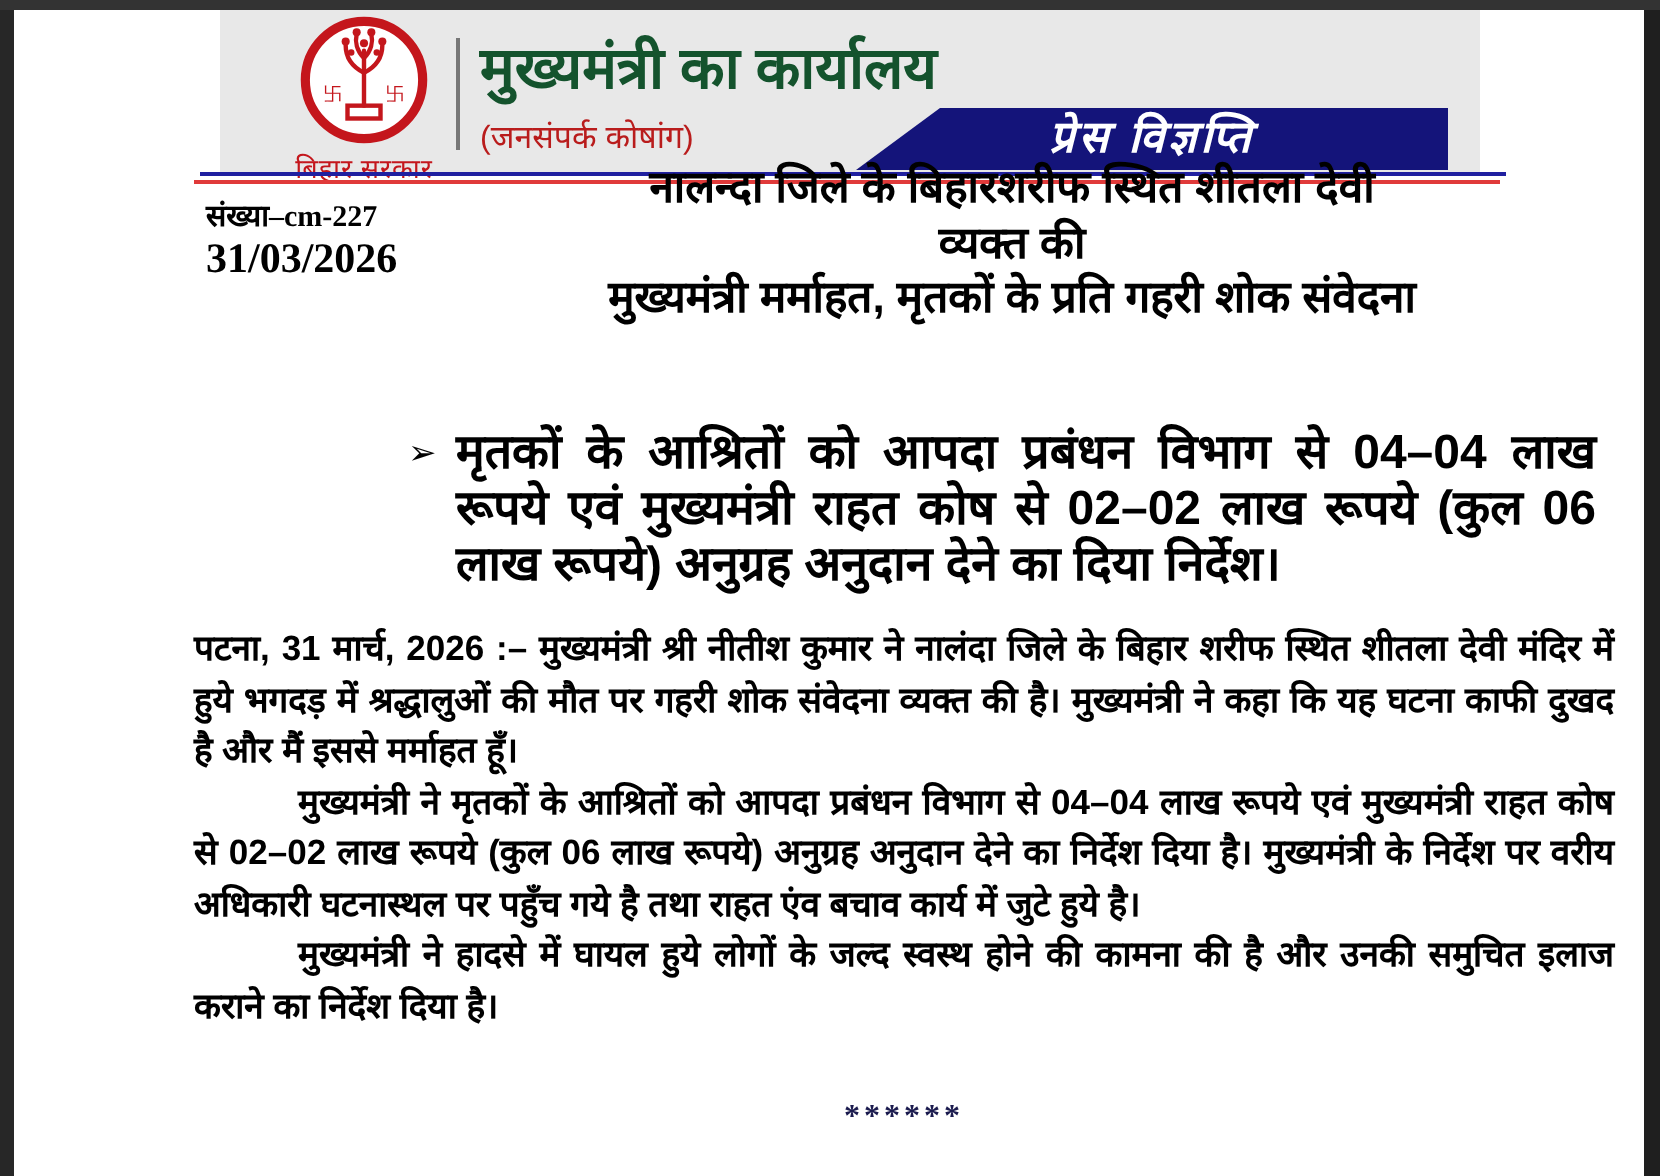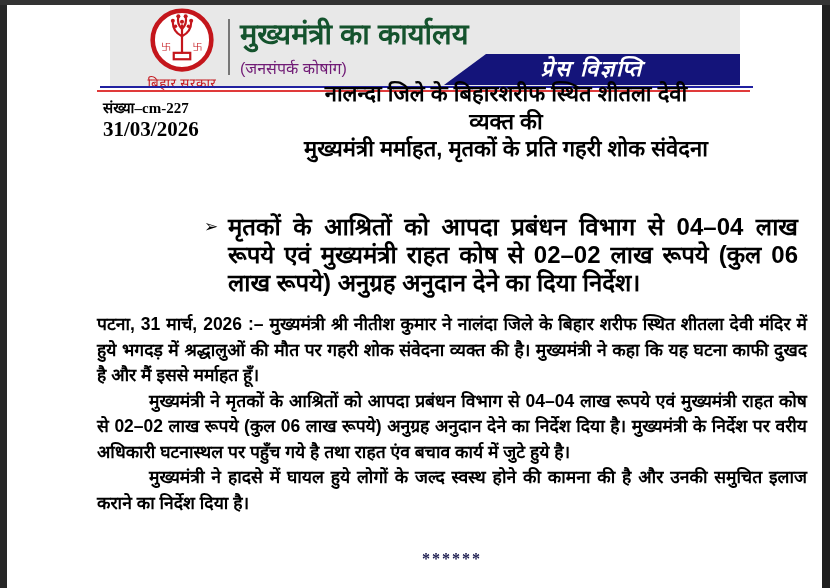--- a/index.html
+++ b/index.html
@@ -12,23 +12,23 @@
   .edge-left  { position:absolute; left:0; top:5px; width:7px; height:583px; background:#272727; }
   .edge-right { position:absolute; right:0; top:5px; width:8px; height:583px; background:#1f1f1f; }
 
   
   .header { position:absolute; left:110px; top:5px; width:630px; height:83px; background:#e8e8e8; }
   .emblem-wrap { position:absolute; left:24px; top:2px; width:96px; text-align:center; }
   .emblem-caption { color:#c4161c; font-weight:400; font-size:13.5px; margin-top:-3px;
                     font-family:"Liberation Serif", serif; letter-spacing:0.5px; }
   .hdr-divider { position:absolute; left:118px; top:14px; width:1.5px; height:56px; background:#777; }
   .office-title { position:absolute; left:130px; top:8px; color:#14532d; font-size:29px; font-weight:700; white-space:nowrap; }
-  .office-subtitle { position:absolute; left:130px; top:52px; color:#701a75; font-size:16px; white-space:nowrap; }
+  .office-subtitle { position:absolute; left:130px; top:52px; color:#b91c1c; font-size:16px; white-space:nowrap; }
   .press-banner {
-    position:absolute; right:0; bottom:3px; width:296px; height:31px;
+    position:absolute; right:16px; bottom:3px; width:296px; height:31px;
     background:#14147a; clip-path:polygon(42px 0, 100% 0, 100% 100%, 0 100%);
     color:#fff; font-style:italic; font-weight:700; font-size:22px;
     text-align:center; line-height:30px; letter-spacing:2px;
   }
   
   .rule-blue { position:absolute; left:100px; top:86px; width:653px; height:2px; background:#2020a0; }
   .rule-red  { position:absolute; left:97px;  top:90px; width:653px; height:2px; background:#e03a3a; }
 
   
   .ref-no { position:absolute; left:103px; top:97px; font-size:15px; font-weight:700;

